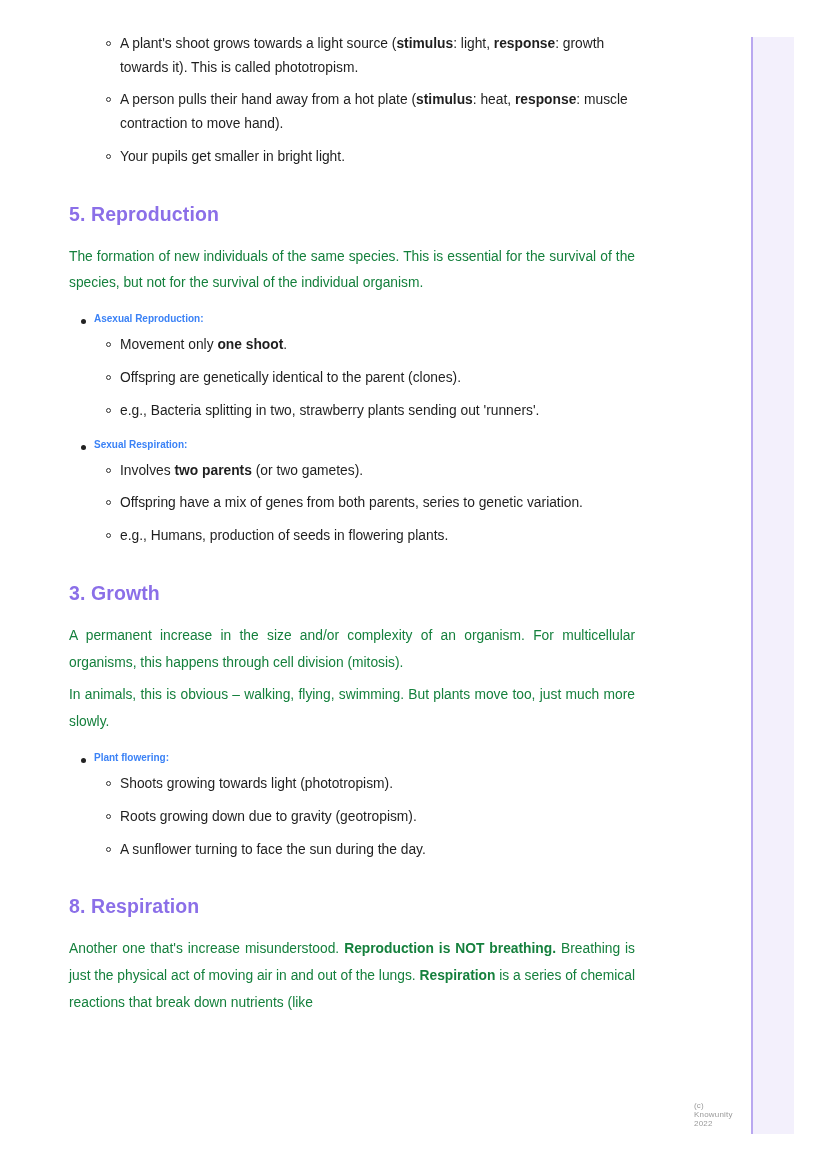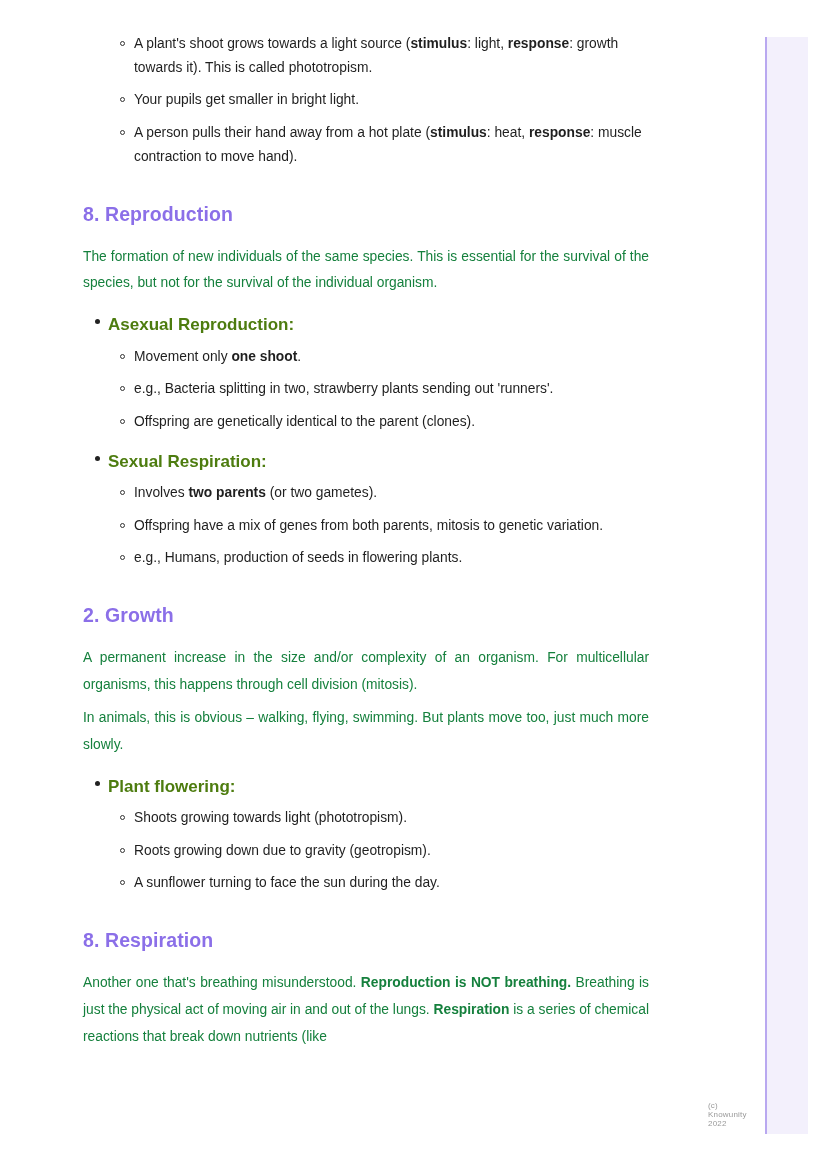--- a/index.html
+++ b/index.html
@@ -15,21 +15,20 @@
     position: relative;
     overflow: hidden;
   }
   .page {
     position: absolute;
     left: 0;
     top: 0;
     width: 660px;
     height: 1171px;
     background: #ffffff;
-    margin-left: 14px;
   }
   .sidebar-strip {
     position: absolute;
     top: 37px;
     left: 751px;
     width: 41px;
     height: 1097px;
     background: #f3f0fc;
     border-left: 2px solid #b9a8f0;
   }
@@ -59,24 +58,24 @@
     top: 9px;
     width: 5px;
     height: 5px;
     border: 1px solid #333;
     border-radius: 50%;
     box-sizing: border-box;
   }
   .bullet-item {
     position: relative;
     padding-left: 25px;
-    font-size: 17px;
+    font-size: 10px;
     line-height: 1.6;
     font-weight: bold;
-    color: #4d7c0f;
+    color: #3b82f6;
     margin-top: 14px;
     margin-bottom: 6px;
   }
   .bullet-item::before {
     content: "";
     position: absolute;
     left: 12px;
     top: 8px;
     width: 5px;
     height: 5px;
@@ -110,46 +109,46 @@
 </head>
 <body>
 
 <div class="page">
 
   <div class="sidebar-strip"></div>
 
   <div class="content">
     <ul class="list-unordered" id="top-list">
         <li class="sub-item"><span>A plant's shoot grows towards a light source (</span><span class="b">stimulus</span><span>: light, </span><span class="b">response</span><span>: growth towards it). This is called phototropism.</span></li>
+        <li class="sub-item"><span>A person pulls their hand away from a hot plate (</span><span class="b">stimulus</span><span>: heat, </span><span class="b">response</span><span>: muscle contraction to move hand).</span></li>
         <li class="sub-item"><span>Your pupils get smaller in bright light.</span></li>
-        <li class="sub-item"><span>A person pulls their hand away from a hot plate (</span><span class="b">stimulus</span><span>: heat, </span><span class="b">response</span><span>: muscle contraction to move hand).</span></li>
       </ul>
     <div id="sections-root">
-        <h2 class="section-heading">8. Reproduction</h2>
+        <h2 class="section-heading">5. Reproduction</h2>
         <p class="para"><span>The formation of new individuals of the same species. This is essential for the survival of the species, but not for the survival of the individual organism.</span></p>
         <div class="bullet-item">Asexual Reproduction:</div>
         <ul class="list-unordered">
           <li class="sub-item"><span>Movement only </span><span class="b">one shoot</span><span>.</span></li>
+          <li class="sub-item"><span>Offspring are genetically identical to the parent (clones).</span></li>
           <li class="sub-item"><span>e.g., Bacteria splitting in two, strawberry plants sending out 'runners'.</span></li>
-          <li class="sub-item"><span>Offspring are genetically identical to the parent (clones).</span></li>
         </ul>
         <div class="bullet-item">Sexual Respiration:</div>
         <ul class="list-unordered">
           <li class="sub-item"><span>Involves </span><span class="b">two parents</span><span> (or two gametes).</span></li>
-          <li class="sub-item"><span>Offspring have a mix of genes from both parents, mitosis to genetic variation.</span></li>
+          <li class="sub-item"><span>Offspring have a mix of genes from both parents, series to genetic variation.</span></li>
           <li class="sub-item"><span>e.g., Humans, production of seeds in flowering plants.</span></li>
         </ul>
-        <h2 class="section-heading">2. Growth</h2>
+        <h2 class="section-heading">3. Growth</h2>
         <p class="para"><span>A permanent increase in the size and/or complexity of an organism. For multicellular organisms, this happens through cell division (mitosis).</span></p>
         <p class="para"><span>In animals, this is obvious – walking, flying, swimming. But plants move too, just much more slowly.</span></p>
         <div class="bullet-item">Plant flowering:</div>
         <ul class="list-unordered">
           <li class="sub-item"><span>Shoots growing towards light (phototropism).</span></li>
           <li class="sub-item"><span>Roots growing down due to gravity (geotropism).</span></li>
           <li class="sub-item"><span>A sunflower turning to face the sun during the day.</span></li>
         </ul>
         <h2 class="section-heading">8. Respiration</h2>
-        <p class="para"><span>Another one that's breathing misunderstood. </span><span class="b">Reproduction is NOT breathing.</span><span> Breathing is just the physical act of moving air in and out of the lungs. </span><span class="b">Respiration</span><span> is a series of chemical reactions that break down nutrients (like</span></p>
+        <p class="para"><span>Another one that's increase misunderstood. </span><span class="b">Reproduction is NOT breathing.</span><span> Breathing is just the physical act of moving air in and out of the lungs. </span><span class="b">Respiration</span><span> is a series of chemical reactions that break down nutrients (like</span></p>
       </div>
   </div>
 
   <div class="footer-note">(c) Knowunity 2022</div>
 </div>
 
 </body></html>

